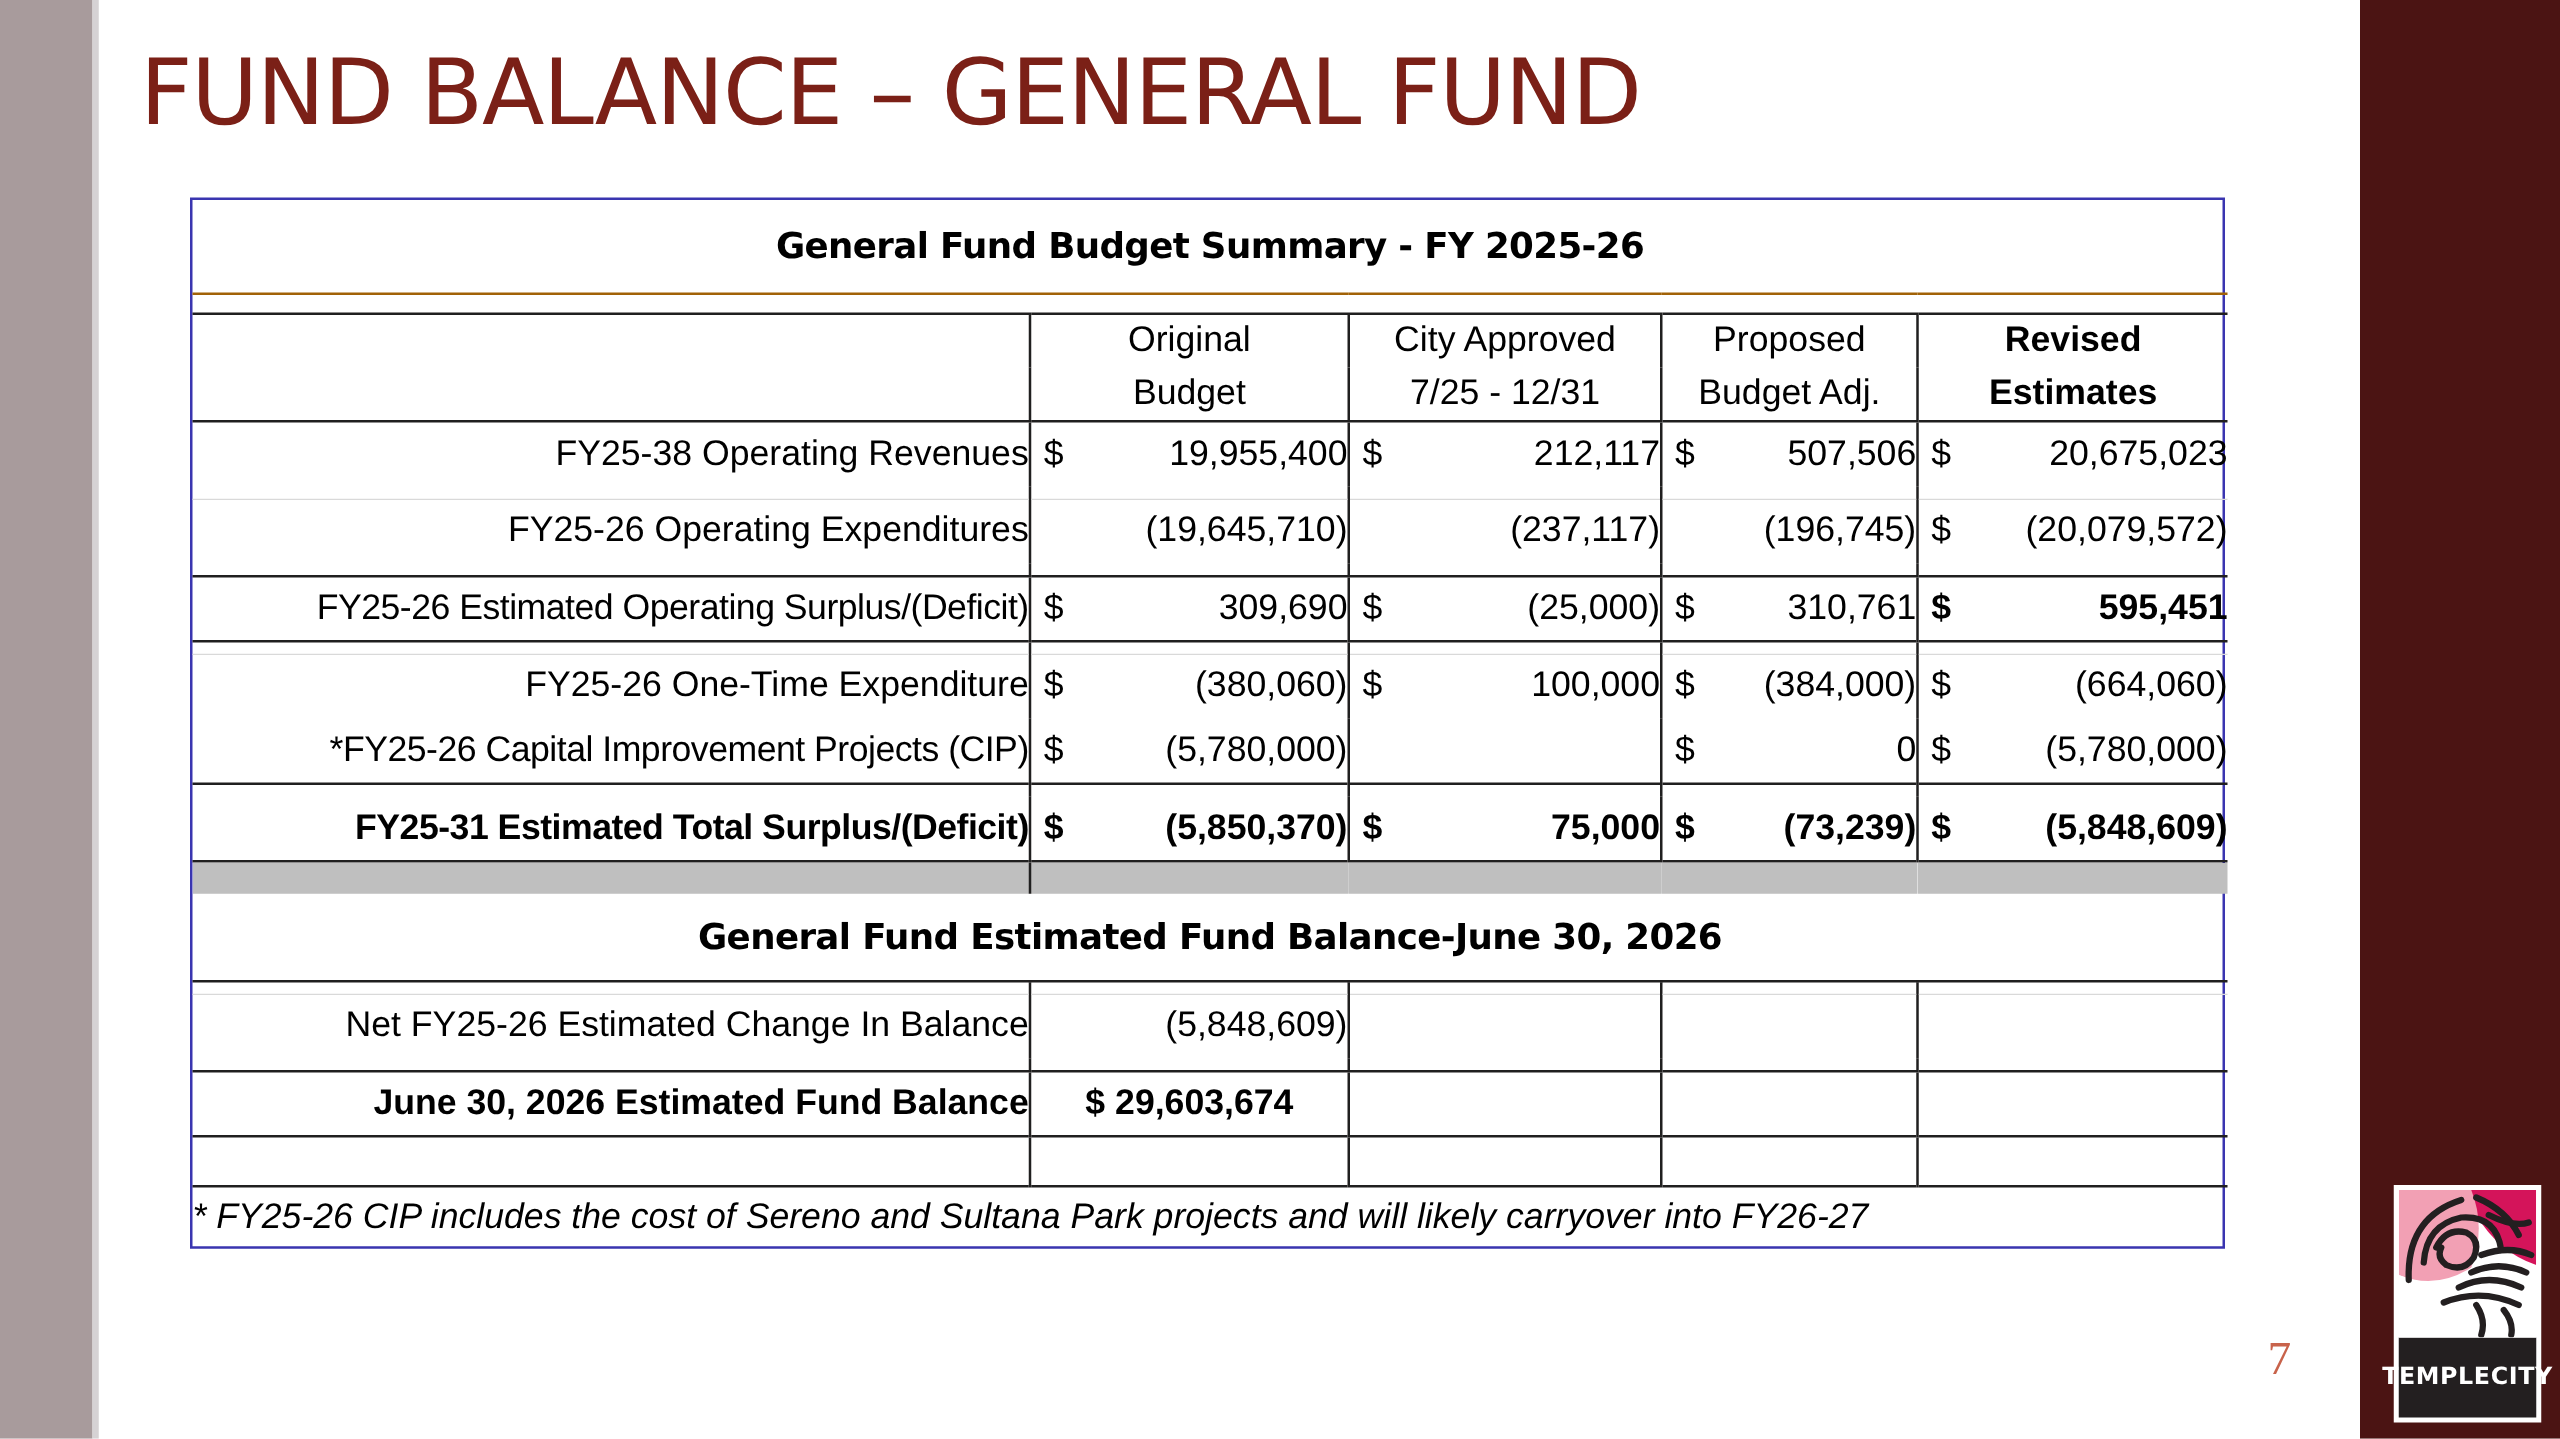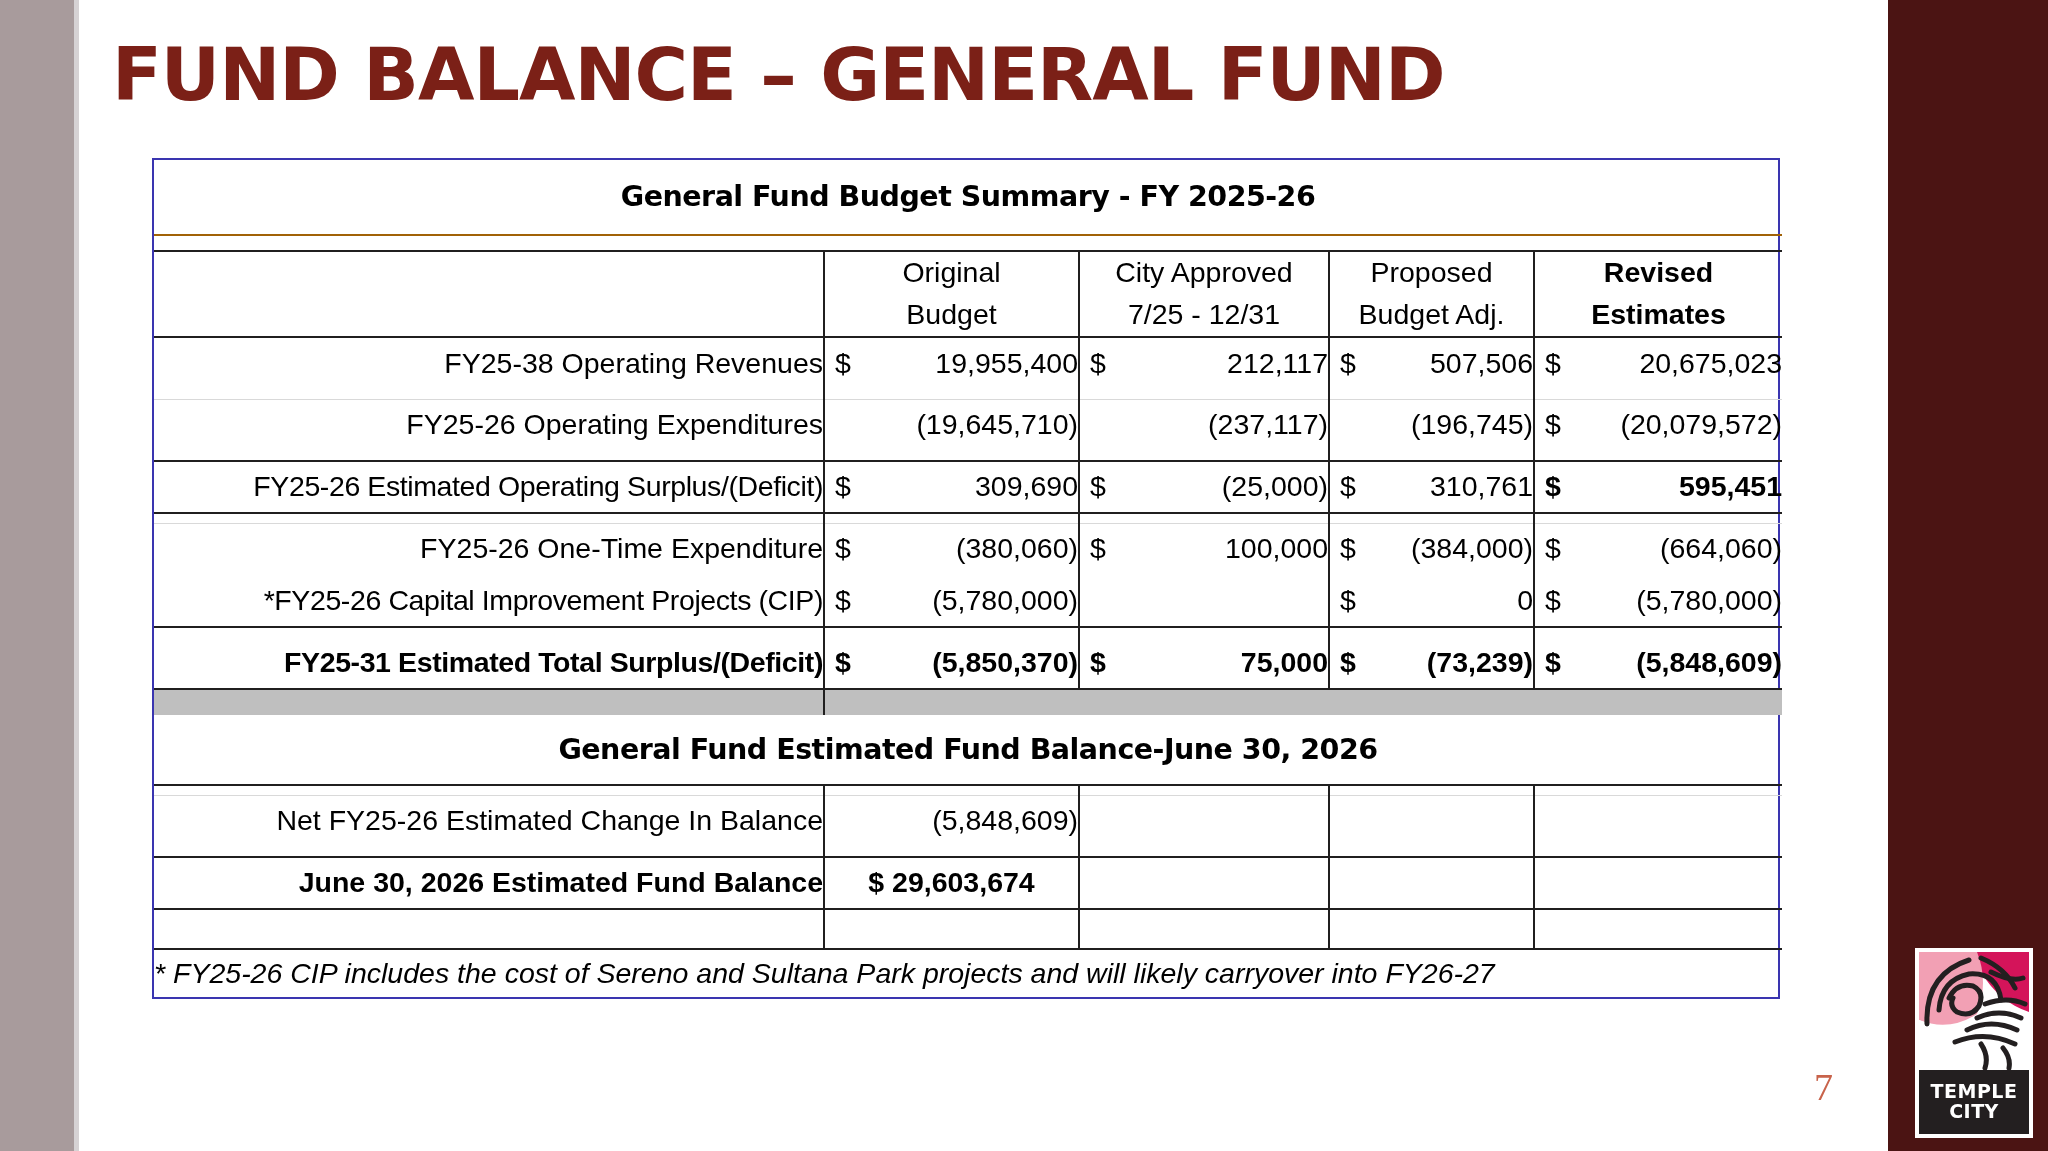--- a/index.html
+++ b/index.html
@@ -35,21 +35,21 @@
     position: absolute; right: 160px; top: 0;
     width: 4px; height: 1151px;
     background: #ffffff;
   }
 
   
   .slide-title {
     position: absolute;
     left: 112px; top: 32px;
     font-size: 73px;
-    font-weight: bold;
+    font-weight: normal;
     letter-spacing: -1px;
     color: #7b2017;
     font-family: "DejaVu Sans", sans-serif;
     white-space: nowrap;
   }
 
   
   .table-wrap {
     position: absolute;
     left: 152px; top: 158px;
@@ -167,21 +167,20 @@
     background: #ffffff;
   }
   .logo-text {
     width: 110px; height: 64px;
     background: #231f20;
     color: #ffffff;
     font-weight: bold;
     font-size: 19px;
     line-height: 1.05;
     display: flex;
-    flex-direction: column;
     align-items: center;
     justify-content: center;
     letter-spacing: 0.5px;
     font-family: "DejaVu Sans", sans-serif;
   }
 </style>
 </head>
 <body>
 
 <div id="slide">

